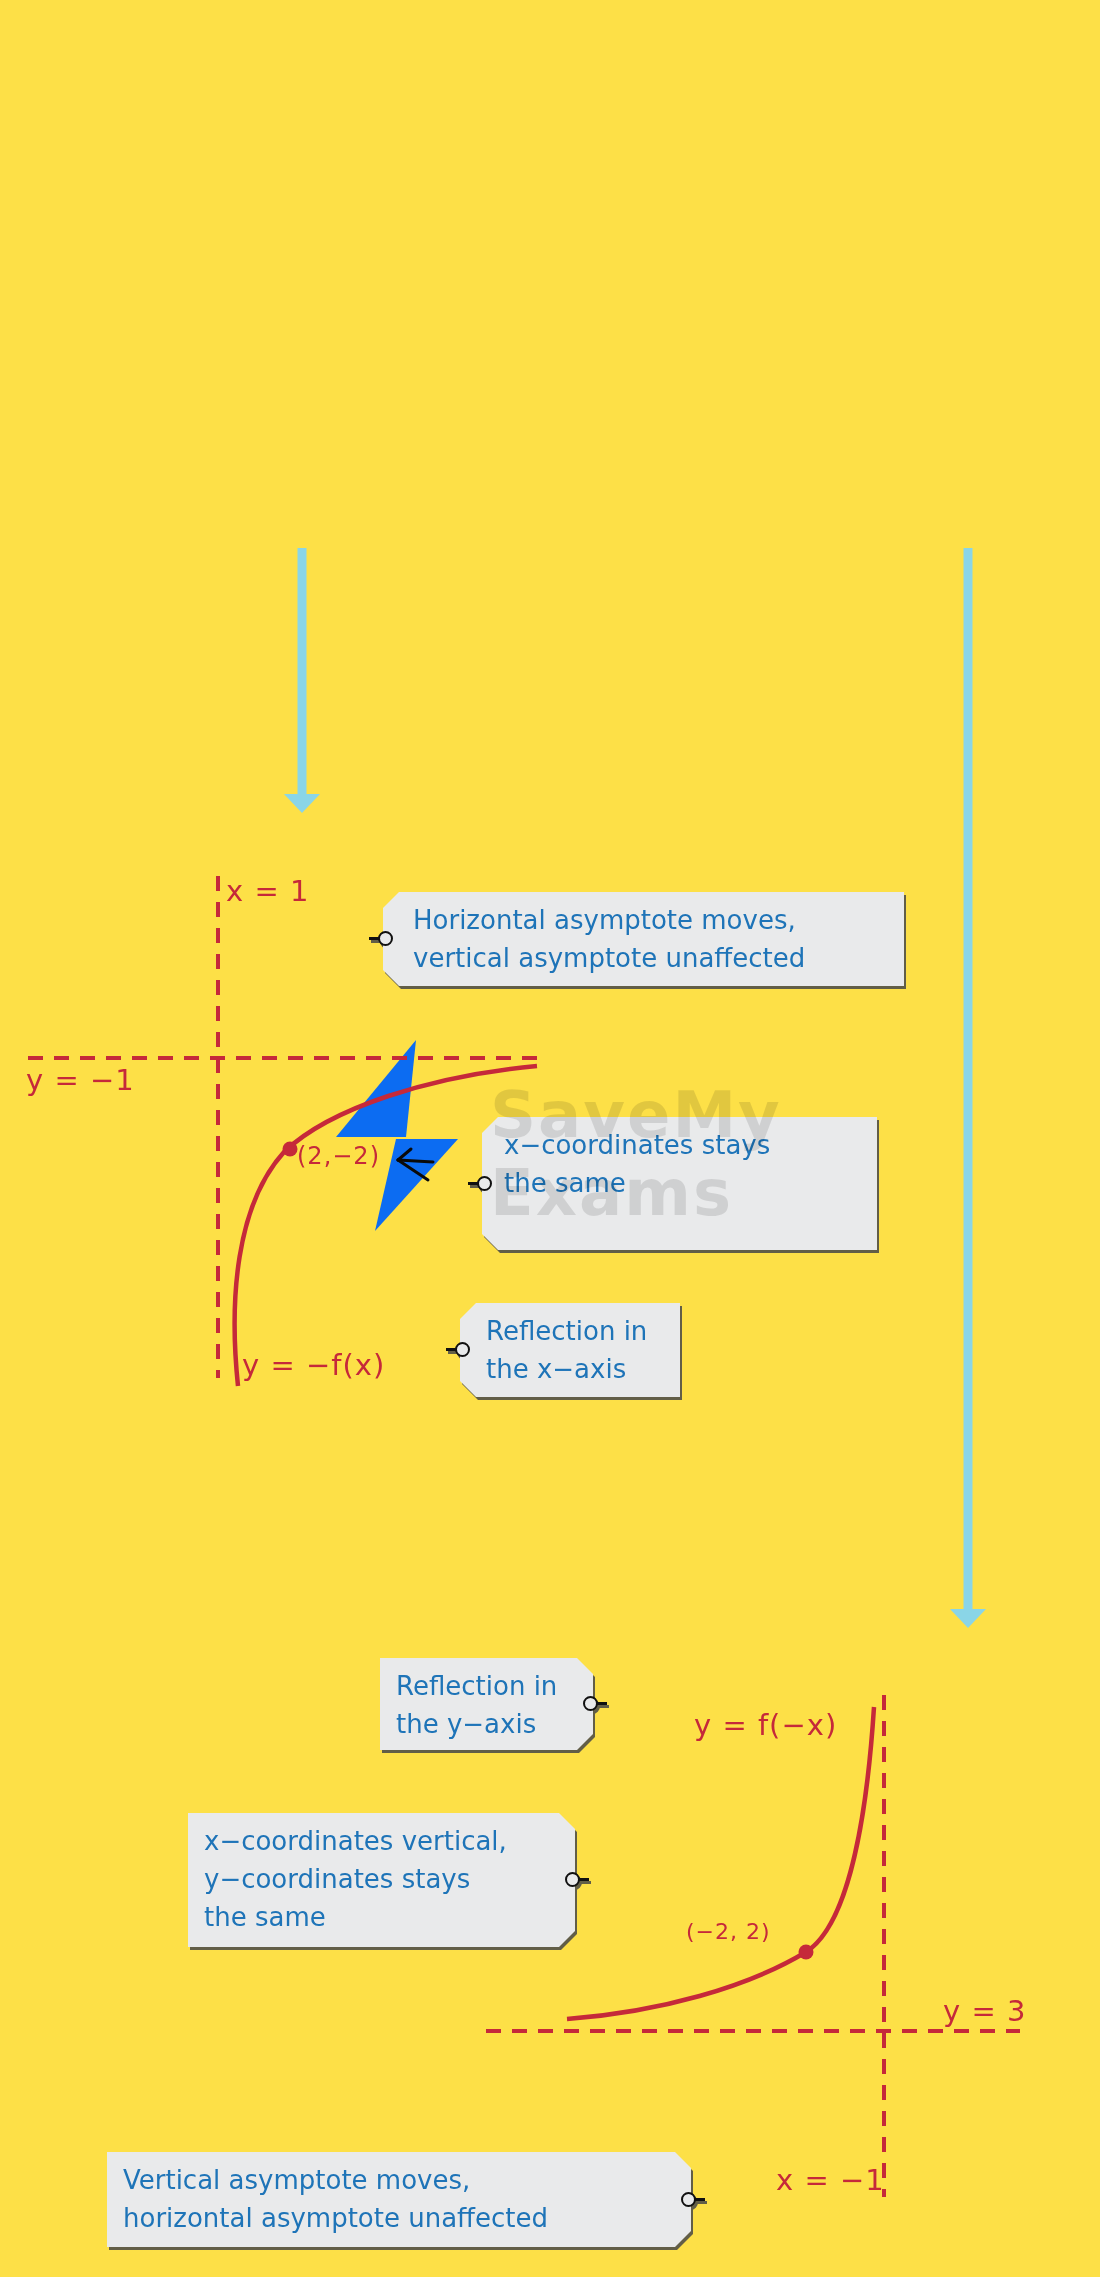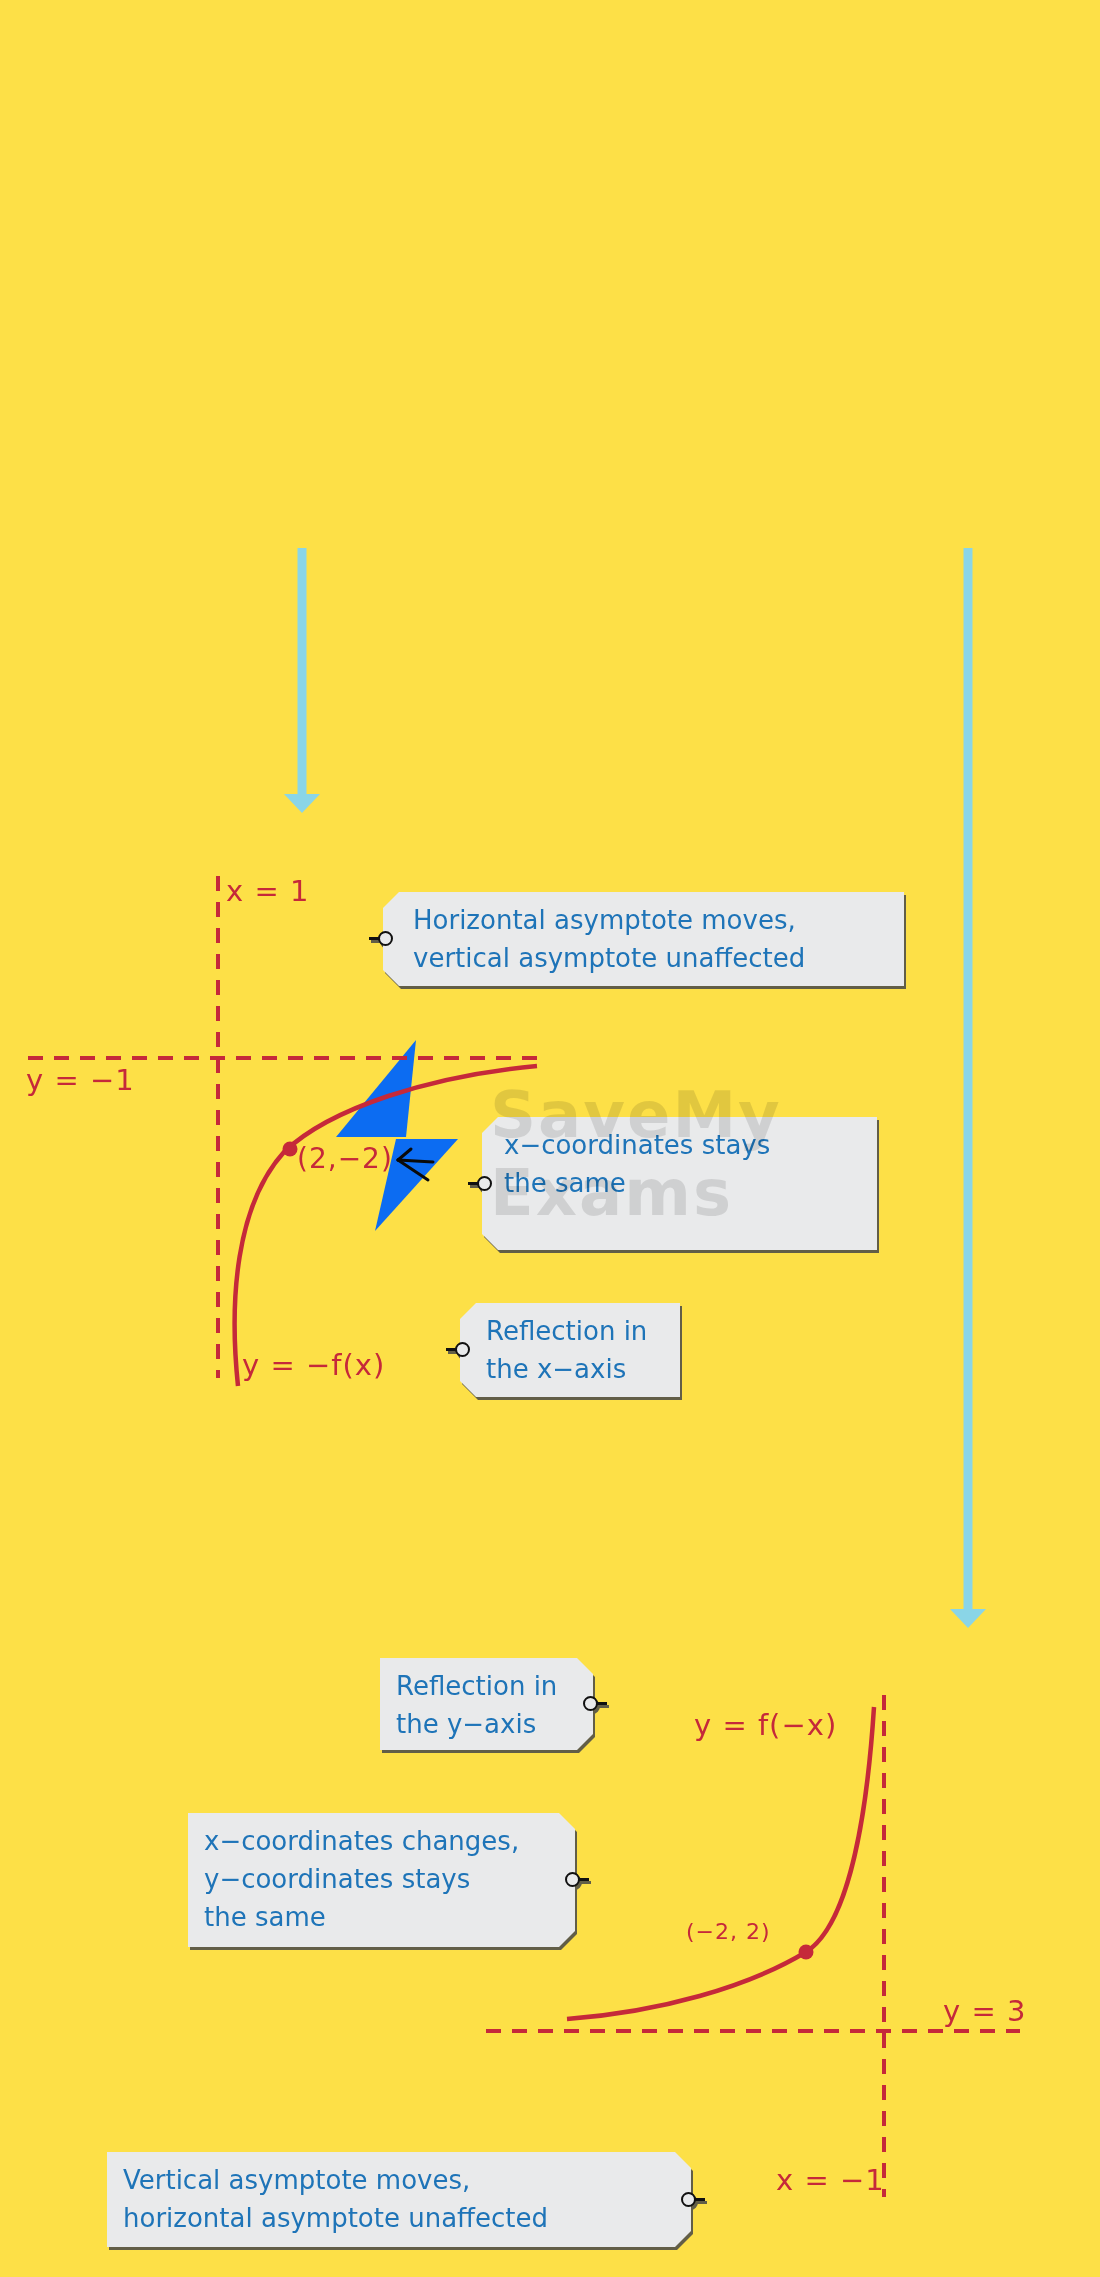--- a/index.html
+++ b/index.html
@@ -102,21 +102,21 @@
     </g>
     <g>
       <line x1="486" y1="2031" x2="1020" y2="2031" stroke="#c5293a" stroke-width="4" stroke-dasharray="15 11"></line>
     </g>
     <path d="M 567 2019 C 660 2012, 748 1987, 806 1952 C 852 1923, 868 1800, 874 1707" fill="none" stroke="#c5293a" stroke-width="4.5"></path>
     <circle cx="806" cy="1952" r="7.5" fill="#c5293a"></circle>
   </svg>
 
   <div class="red-label" style="left:226px;top:874px;">x = 1</div>
   <div class="red-label" style="left:26px;top:1063px;">y = −1</div>
-  <div class="red-label" style="left:297px;top:1142px;font-size:28px;">(2,−2)</div>
+  <div class="red-label" style="left:297px;top:1142px;font-size:24px;">(2,−2)</div>
   <div class="red-label" style="left:242px;top:1348px;">y = −f(x)</div>
 
   <div class="red-label" style="left:694px;top:1708px;">y = f(−x)</div>
   <div class="red-label" style="left:686px;top:1919px;font-size:22px;">(−2, 2)</div>
   <div class="red-label" style="left:943px;top:1994px;">y = 3</div>
   <div class="red-label" style="left:776px;top:2163px;">x = −1</div>
 
   <div class="callout tag-left" style="left:383px;top:892px;width:521px;height:94px;">
     <div class="callout-box">
       <span class="line">Horizontal asymptote moves,</span>
@@ -148,21 +148,21 @@
     <div class="callout-box">
       <span class="line">Reflection in</span>
       <span class="line">the y−axis</span>
     </div>
     <div class="tag-hole"></div>
     <div class="tag-stub"></div>
   </div>
 
   <div class="callout tag-right" style="left:188px;top:1813px;width:387px;height:134px;">
     <div class="callout-box">
-      <span class="line">x−coordinates changes,</span>
+      <span class="line">x−coordinates vertical,</span>
       <span class="line">y−coordinates stays</span>
       <span class="line">the same</span>
     </div>
     <div class="tag-hole"></div>
     <div class="tag-stub"></div>
   </div>
 
   <div class="callout tag-right" style="left:107px;top:2152px;width:584px;height:95px;">
     <div class="callout-box">
       <span class="line">Vertical asymptote moves,</span>

